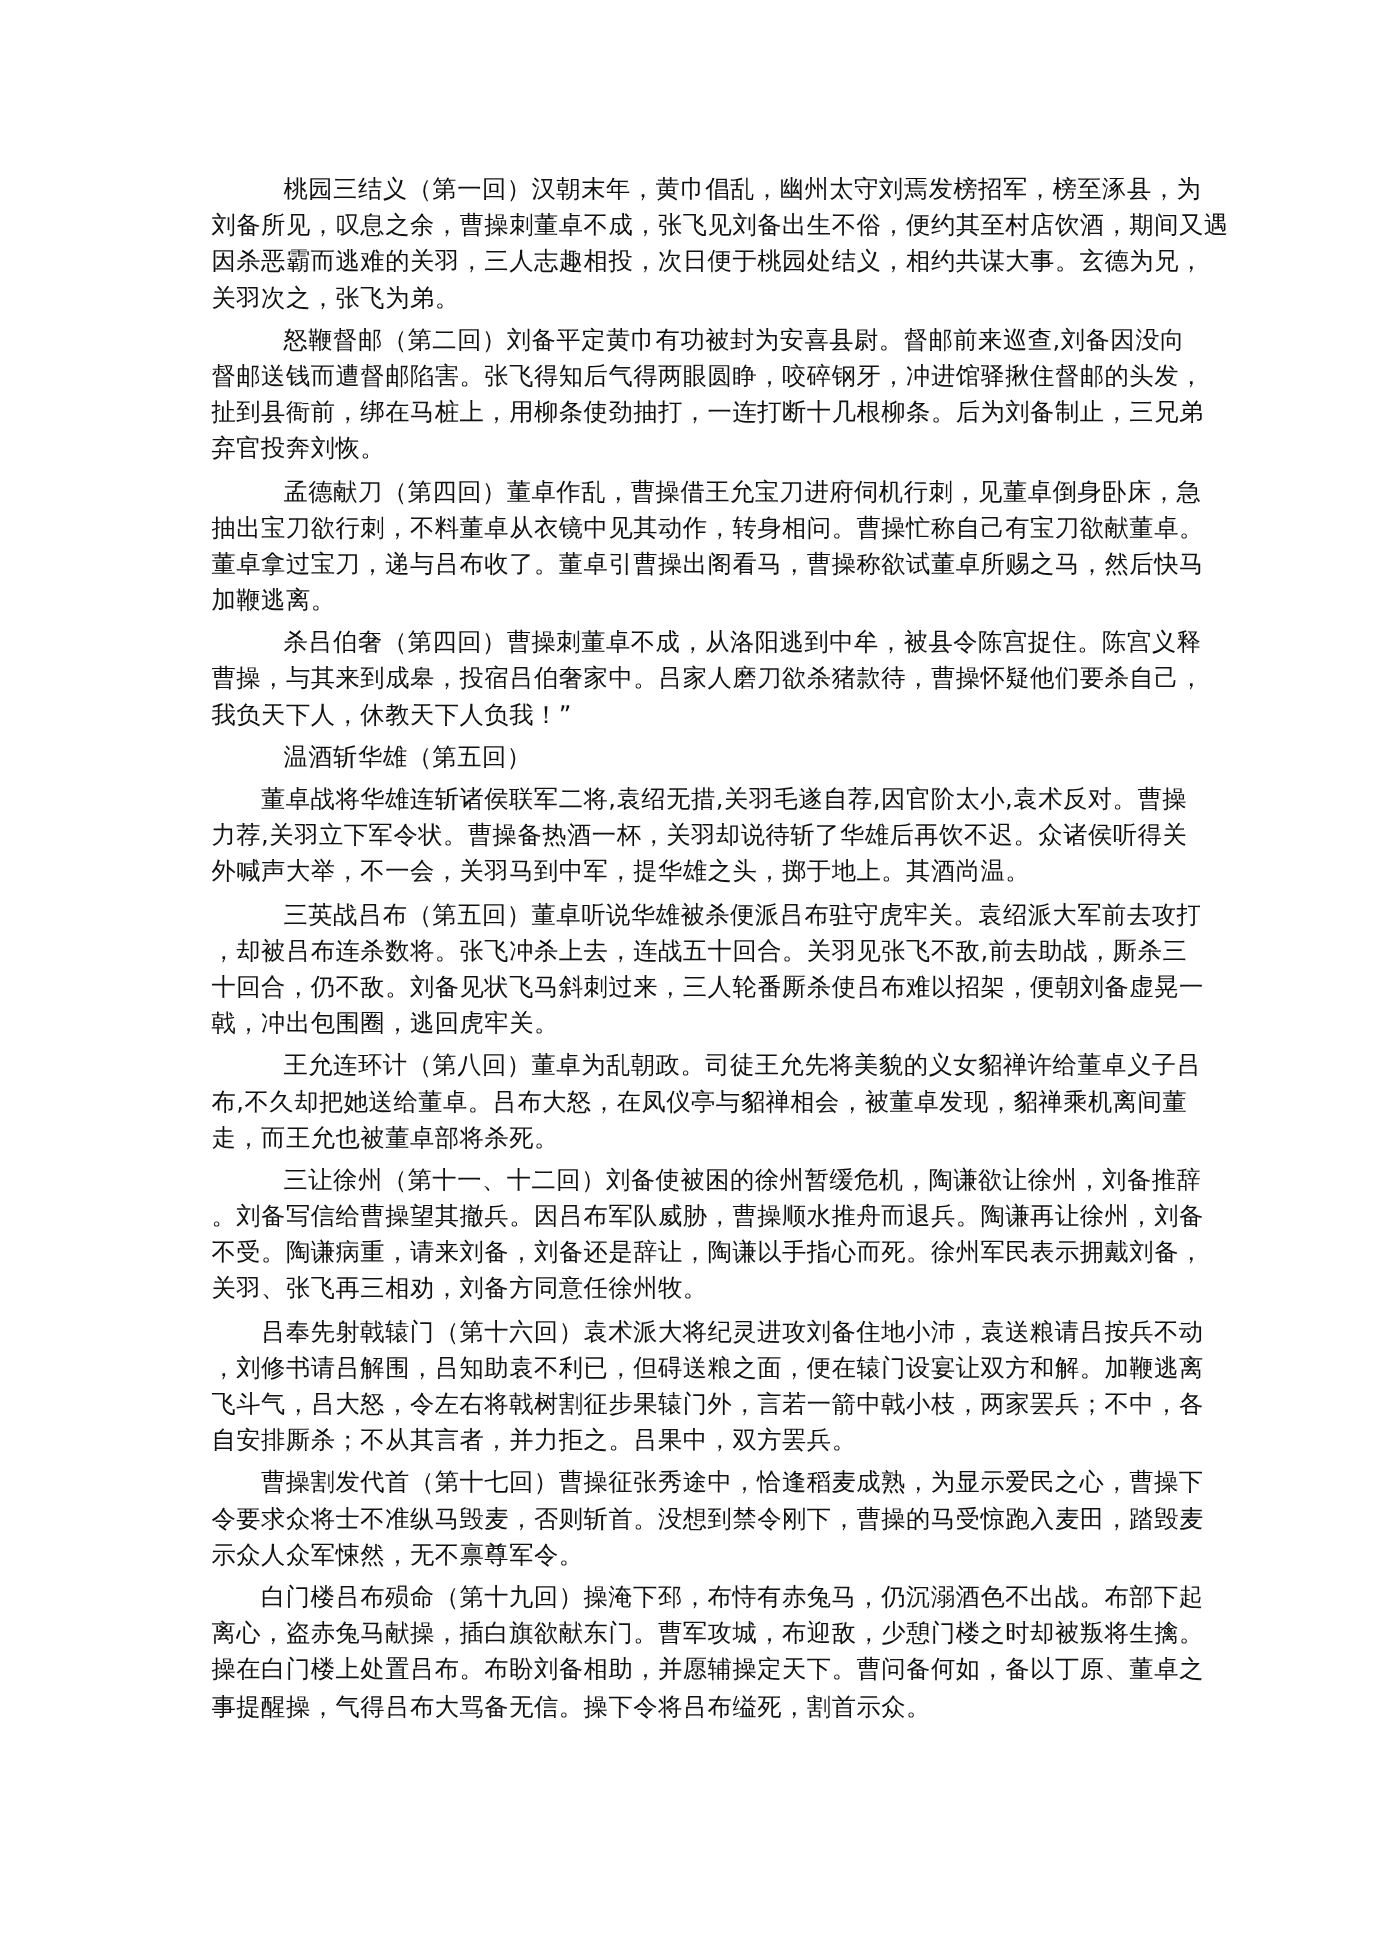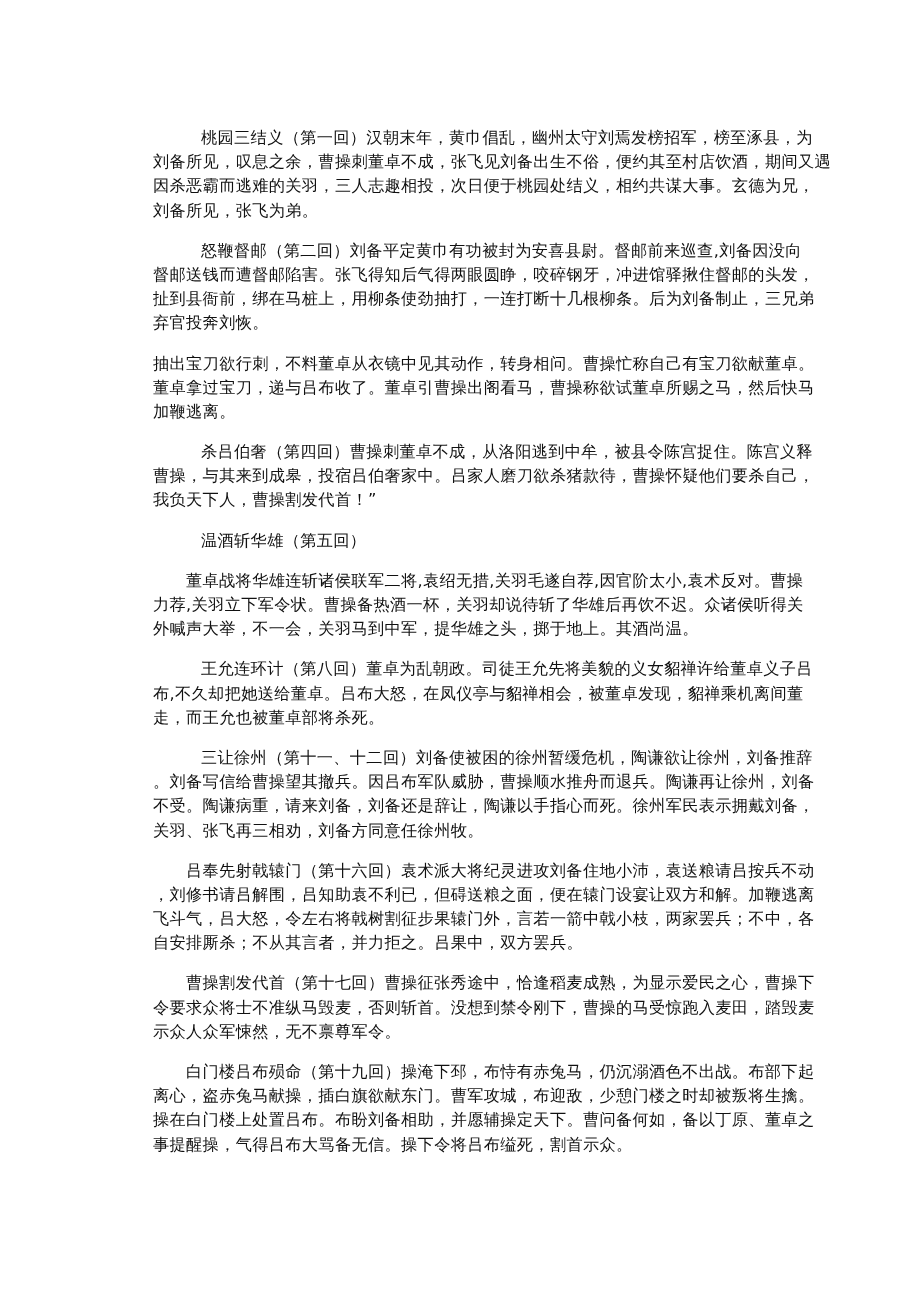--- a/index.html
+++ b/index.html
@@ -15,21 +15,21 @@
       font-family: "DejaVu Sans", "Liberation Sans", sans-serif;
       color: #111111;
     }
     .page {
       position: absolute;
       left: 137px;
       top: 110px;
       width: 665px;
     }
     .para {
-      margin: 16px;
+      margin: 4px;
       padding: 0;
     }
     .line {
       display: block;
       height: 24.2px;
       line-height: 24.2px;
       font-size: 16.2px;
       white-space: nowrap;
       letter-spacing: 0.35px;
     }
@@ -39,52 +39,59 @@
   </style>
 </head>
 <body>
 
 <div class="page">
 
   <div class="para">
     <span class="line indent-a">桃园三结义（第一回）汉朝末年，黄巾倡乱，幽州太守刘焉发榜招军，榜至涿县，为</span>
     <span class="line indent-none">刘备所见，叹息之余，曹操刺董卓不成，张飞见刘备出生不俗，便约其至村店饮酒，期间又遇</span>
     <span class="line indent-none">因杀恶霸而逃难的关羽，三人志趣相投，次日便于桃园处结义，相约共谋大事。玄德为兄，</span>
-    <span class="line indent-none">刘备所见，张飞为弟。</span>
+    <span class="line indent-none">关羽次之，张飞为弟。</span>
   </div>
 
   <div class="para">
     <span class="line indent-a">怒鞭督邮（第二回）刘备平定黄巾有功被封为安喜县尉。督邮前来巡查,刘备因没向</span>
     <span class="line indent-none">督邮送钱而遭督邮陷害。张飞得知后气得两眼圆睁，咬碎钢牙，冲进馆驿揪住督邮的头发，</span>
     <span class="line indent-none">扯到县衙前，绑在马桩上，用柳条使劲抽打，一连打断十几根柳条。后为刘备制止，三兄弟</span>
     <span class="line indent-none">弃官投奔刘恢。</span>
   </div>
 
   <div class="para">
+    <span class="line indent-a">孟德献刀（第四回）董卓作乱，曹操借王允宝刀进府伺机行刺，见董卓倒身卧床，急</span>
     <span class="line indent-none">抽出宝刀欲行刺，不料董卓从衣镜中见其动作，转身相问。曹操忙称自己有宝刀欲献董卓。</span>
     <span class="line indent-none">董卓拿过宝刀，递与吕布收了。董卓引曹操出阁看马，曹操称欲试董卓所赐之马，然后快马</span>
     <span class="line indent-none">加鞭逃离。</span>
   </div>
 
   <div class="para">
     <span class="line indent-a">杀吕伯奢（第四回）曹操刺董卓不成，从洛阳逃到中牟，被县令陈宫捉住。陈宫义释</span>
     <span class="line indent-none">曹操，与其来到成皋，投宿吕伯奢家中。吕家人磨刀欲杀猪款待，曹操怀疑他们要杀自己，</span>
-    <span class="line indent-none">我负天下人，曹操割发代首！”</span>
+    <span class="line indent-none">我负天下人，休教天下人负我！”</span>
   </div>
 
   <div class="para">
     <span class="line indent-a">温酒斩华雄（第五回）</span>
   </div>
 
   <div class="para">
     <span class="line indent-b">董卓战将华雄连斩诸侯联军二将,袁绍无措,关羽毛遂自荐,因官阶太小,袁术反对。曹操</span>
     <span class="line indent-none">力荐,关羽立下军令状。曹操备热酒一杯，关羽却说待斩了华雄后再饮不迟。众诸侯听得关</span>
     <span class="line indent-none">外喊声大举，不一会，关羽马到中军，提华雄之头，掷于地上。其酒尚温。</span>
   </div>
 
+  <div class="para">
+    <span class="line indent-a">三英战吕布（第五回）董卓听说华雄被杀便派吕布驻守虎牢关。袁绍派大军前去攻打</span>
+    <span class="line indent-none">，却被吕布连杀数将。张飞冲杀上去，连战五十回合。关羽见张飞不敌,前去助战，厮杀三</span>
+    <span class="line indent-none">十回合，仍不敌。刘备见状飞马斜刺过来，三人轮番厮杀使吕布难以招架，便朝刘备虚晃一</span>
+    <span class="line indent-none">戟，冲出包围圈，逃回虎牢关。</span>
+  </div>
 
   <div class="para">
     <span class="line indent-a">王允连环计（第八回）董卓为乱朝政。司徒王允先将美貌的义女貂禅许给董卓义子吕</span>
     <span class="line indent-none">布,不久却把她送给董卓。吕布大怒，在凤仪亭与貂禅相会，被董卓发现，貂禅乘机离间董</span>
     <span class="line indent-none">走，而王允也被董卓部将杀死。</span>
   </div>
 
   <div class="para">
     <span class="line indent-a">三让徐州（第十一、十二回）刘备使被困的徐州暂缓危机，陶谦欲让徐州，刘备推辞</span>
     <span class="line indent-none">。刘备写信给曹操望其撤兵。因吕布军队威胁，曹操顺水推舟而退兵。陶谦再让徐州，刘备</span>

